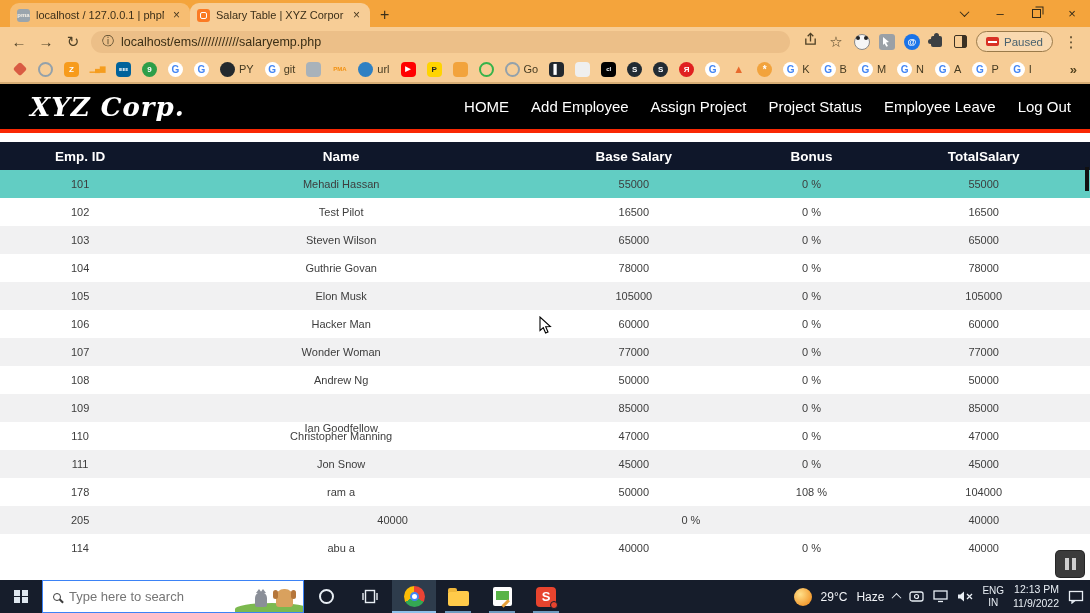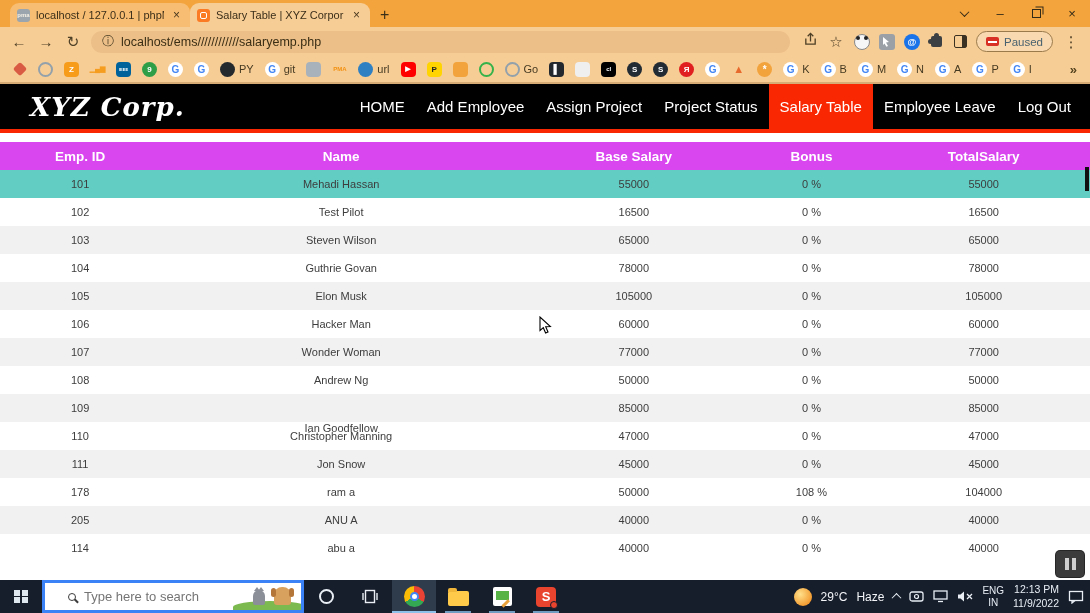--- a/index.html
+++ b/index.html
@@ -56,38 +56,38 @@
 
   
   .navbar { height:49px; background:#000; display:flex; align-items:center; padding-left:30px; border-bottom:4px solid #f92803;gap:20px; }
   .brand { font-family:"DejaVu Serif", serif; font-style:italic; font-weight:bold; font-size:26px; color:#fff; letter-spacing:1px; }
   .nav-menu { margin-left:auto; display:flex; height:45px; font-size:15px; color:#fff; padding-right:8px; }
   .nav-item { display:flex; align-items:center; padding:0 11px; white-space:nowrap; }
   .nav-item.active { background:#f92803; }
 
   
   .table-wrap { margin-top:9px; }
-  .thead { height:28px; background:#d946ef; display:flex; align-items:center; color:#fff; font-weight:bold; font-size:13.5px; }
+  .thead { height:28px; background:#0f172a; display:flex; align-items:center; color:#fff; font-weight:bold; font-size:13.5px; }
   .trow { height:28px; display:flex; align-items:center; font-size:11px; color:#3d3d3d; background:#fff;justify-content:space-between; }
   .trow.alt { background:#f1f1f2; }
   .trow.hl { background:#62cdc3; }
   .cell { text-align:center; overflow:hidden; }
 
   .sliver { position:absolute; right:1px; top:167px; width:4px; height:24px; background:#101010; }
   .pausebtn { position:absolute; right:6px; bottom:36px; width:28px; height:26px; background:#3b3b3b; border-radius:4px; display:flex; align-items:center; justify-content:center; gap:3px; box-shadow:0 0 0 1px #262626; }
   .pausebtn i { width:4px; height:12px; background:#cfcfcf; }
 
   .cursor { position:absolute; left:538px; top:316px; }
 
   
   .taskbar { position:absolute; left:0; right:0; bottom:0; height:33px; background:#161d2b; display:flex; align-items:stretch; color:#e8eef4; }
   .start { width:42px; display:flex; align-items:center; justify-content:center; }
   .winlogo { display:grid; grid-template-columns:6px 6px; grid-template-rows:6px 6px; gap:1.5px; }
   .winlogo i { background:#dfe7ef; }
-  .tsearch { width:262px; background:#fff; border:3px solid #3b82f6; display:flex; align-items:center; gap:8px; padding:0 23px; position:relative; overflow:hidden; }
+  .tsearch { width:262px; background:#fff; border:1px solid #3b82f6; display:flex; align-items:center; gap:8px; padding:0 10px; position:relative; overflow:hidden; }
   .tsearch input { border:0; outline:0; font-size:13px; color:#444; width:140px; background:transparent; font-family:"Liberation Sans",sans-serif; }
   .mag { width:8px; height:8px; border:1.6px solid #3d3d3d; border-radius:50%; position:relative; flex:0 0 auto; }
   .mag i { position:absolute; width:5px; height:1.6px; background:#3d3d3d; transform:rotate(45deg); right:-4px; bottom:-2px; }
   .doodle { position:absolute; right:0; top:0; bottom:0; width:62px; }
   .grass { position:absolute; bottom:-3px; right:-6px; width:74px; height:12px; background:#7cb94f; border-radius:50% 50% 0 0; }
   .cat { position:absolute; bottom:5px; right:36px; width:12px; height:15px; background:#8b8f98; border-radius:6px 6px 2px 2px; }
   .cat:before { content:""; position:absolute; top:-3px; left:1px; border-left:3px solid transparent; border-right:3px solid transparent; border-bottom:4px solid #8b8f98; }
   .cat:after { content:""; position:absolute; top:-3px; right:1px; border-left:3px solid transparent; border-right:3px solid transparent; border-bottom:4px solid #8b8f98; }
   .dog { position:absolute; bottom:5px; right:10px; width:17px; height:18px; background:#d9a15e; border-radius:8px 8px 3px 3px; }
   .dog:before { content:""; position:absolute; top:1px; left:-3px; width:5px; height:9px; background:#b5763a; border-radius:3px; }
@@ -305,21 +305,20 @@
       <div class="bm last" style="font-size: 13px; color: rgb(84, 67, 31); font-weight: bold;">»</div>
     </div>
 
   <div class="navbar">
     <span class="brand">XYZ Corp.</span>
     <div class="nav-menu">
         <div class="nav-item">HOME</div>
         <div class="nav-item">Add Employee</div>
         <div class="nav-item">Assign Project</div>
         <div class="nav-item">Project Status</div>
-        <div class="nav-item active">Salary Table</div>
         <div class="nav-item">Employee Leave</div>
         <div class="nav-item">Log Out</div>
       </div>
   </div>
 
   <div class="table-wrap">
     <div class="thead">
         <div class="cell" style="width: 14.7%;">Emp. ID</div>
         <div class="cell" style="width: 33.2%;">Name</div>
         <div class="cell" style="width: 20.5%;">Base Salary</div>
@@ -406,21 +405,20 @@
         </div>
         <div class="trow">
           <div class="cell" style="width: 14.7%;">178</div>
           <div class="cell" style="width: 33.2%;">ram a</div>
           <div class="cell" style="width: 20.5%;">50000</div>
           <div class="cell" style="width: 12.1%;">108 %</div>
           <div class="cell" style="width: 19.5%;">104000</div>
         </div>
         <div class="trow alt">
           <div class="cell" style="width: 14.7%;">205</div>
-          <div class="cell" style="width: 33.2%;">ANU A</div>
           <div class="cell" style="width: 20.5%;">40000</div>
           <div class="cell" style="width: 12.1%;">0 %</div>
           <div class="cell" style="width: 19.5%;">40000</div>
         </div>
         <div class="trow">
           <div class="cell" style="width: 14.7%;">114</div>
           <div class="cell" style="width: 33.2%;">abu a</div>
           <div class="cell" style="width: 20.5%;">40000</div>
           <div class="cell" style="width: 12.1%;">0 %</div>
           <div class="cell" style="width: 19.5%;">40000</div>

